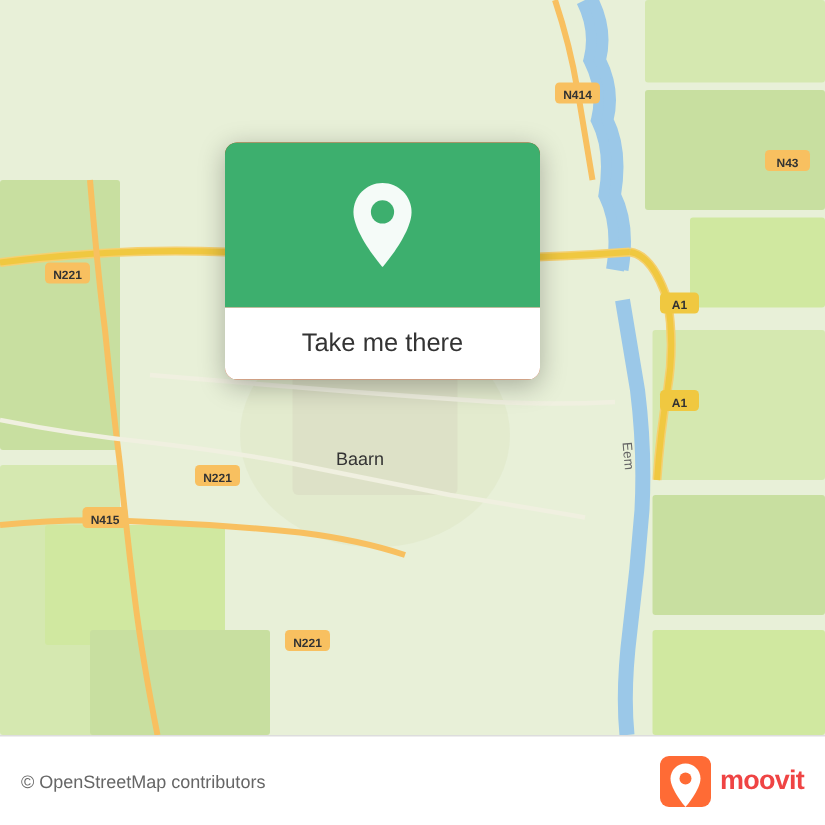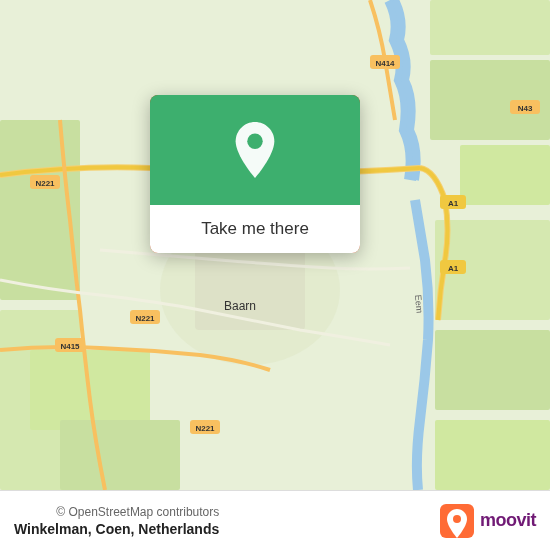--- a/index.html
+++ b/index.html
@@ -106,21 +106,21 @@
     }
 
     #moovit-icon {
       width: 34px;
       height: 34px;
     }
 
     #moovit-text {
       font-size: 18px;
       font-weight: 700;
-      color: #701a75;
+      color: #ef4444;
       letter-spacing: -0.5px;
     }
   </style>
 </head>
 <body>
 
 <div id="map-container">
 
   <svg id="map-svg" viewBox="0 0 550 490" xmlns="http://www.w3.org/2000/svg">
 
@@ -198,21 +198,20 @@
         <circle cx="26" cy="22" r="8" fill="#3daf6e"></circle>
       </svg>
     </div>
     <button id="popup-button">Take me there</button>
   </div>
 </div>
 
 <div id="bottom-bar">
   <div id="bottom-left">
     <span id="osm-attribution">© OpenStreetMap contributors</span>
-    <span id="location-name">Winkelman, Coen, Netherlands</span>
   </div>
   <div id="moovit-logo">
 
     <svg id="moovit-icon" viewBox="0 0 34 34" xmlns="http://www.w3.org/2000/svg">
       <rect width="34" height="34" rx="6" fill="#ff6b35"></rect>
       <path d="M17 5C11.48 5 7 9.48 7 15c0 7.5 10 19 10 19s10-11.5 10-19C27 9.48 22.52 5 17 5z" fill="white"></path>
       <circle cx="17" cy="15" r="4" fill="#ff6b35"></circle>
     </svg>
     <span id="moovit-text">moovit</span>
   </div>

